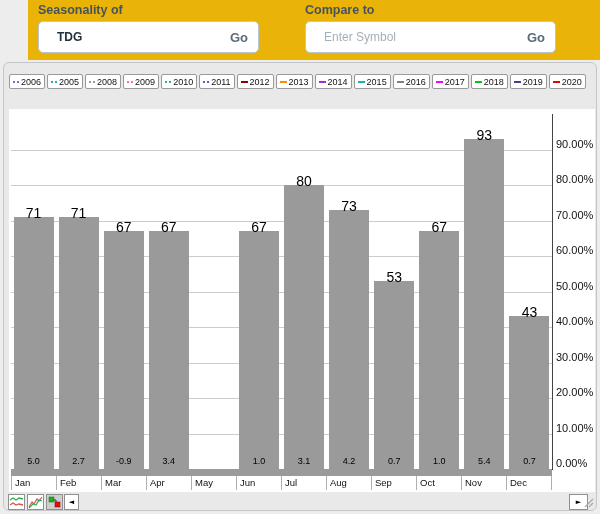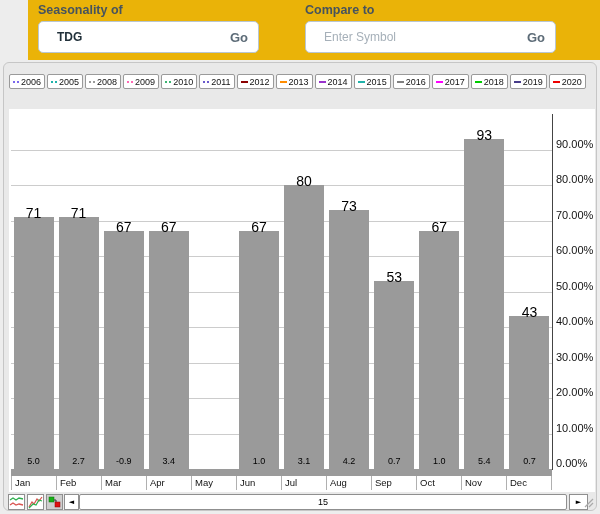--- a/index.html
+++ b/index.html
@@ -272,23 +272,20 @@
     <button class="icon-btn pressed" style="left:42px;">
       <svg width="15" height="14" viewBox="0 0 15 14">
         <rect x="2" y="2" width="5" height="5" fill="#19b219" stroke="#0a6e0a" stroke-width="0.5"></rect>
         <polyline points="7,5 9,5 9,9" fill="none" stroke="#333" stroke-width="1"></polyline>
         <rect x="8" y="7" width="5" height="5" fill="#e01010" stroke="#8b0000" stroke-width="0.5"></rect>
       </svg>
     </button>
     <button class="arrow-btn" style="left:60px; width:15px;">
         <span>◄</span>
       </button>
-    <div class="scroll-thumb">
-        <span>15</span>
-      </div>
     <button class="arrow-btn" style="left:565px; width:19px;">
         <span>►</span>
       </button>
   </div>
 
   <svg class="resize-grip" width="12" height="12" viewBox="0 0 12 12">
     <line x1="3" y1="11" x2="11" y2="3" stroke="#aaa" stroke-width="1.2"></line>
     <line x1="7" y1="11" x2="11" y2="7" stroke="#aaa" stroke-width="1.2"></line>
   </svg>
 </div>

